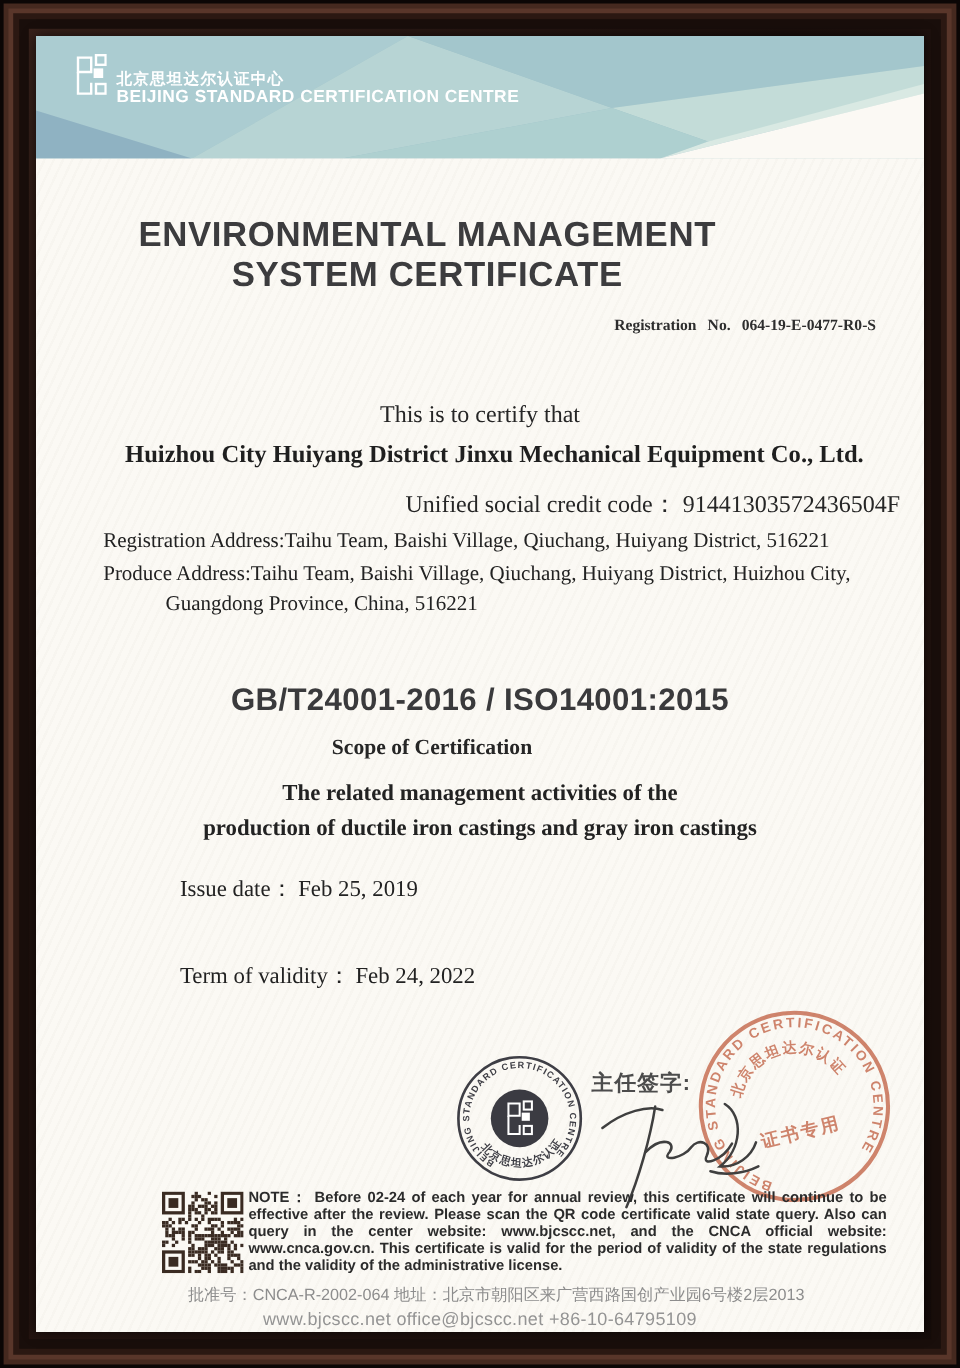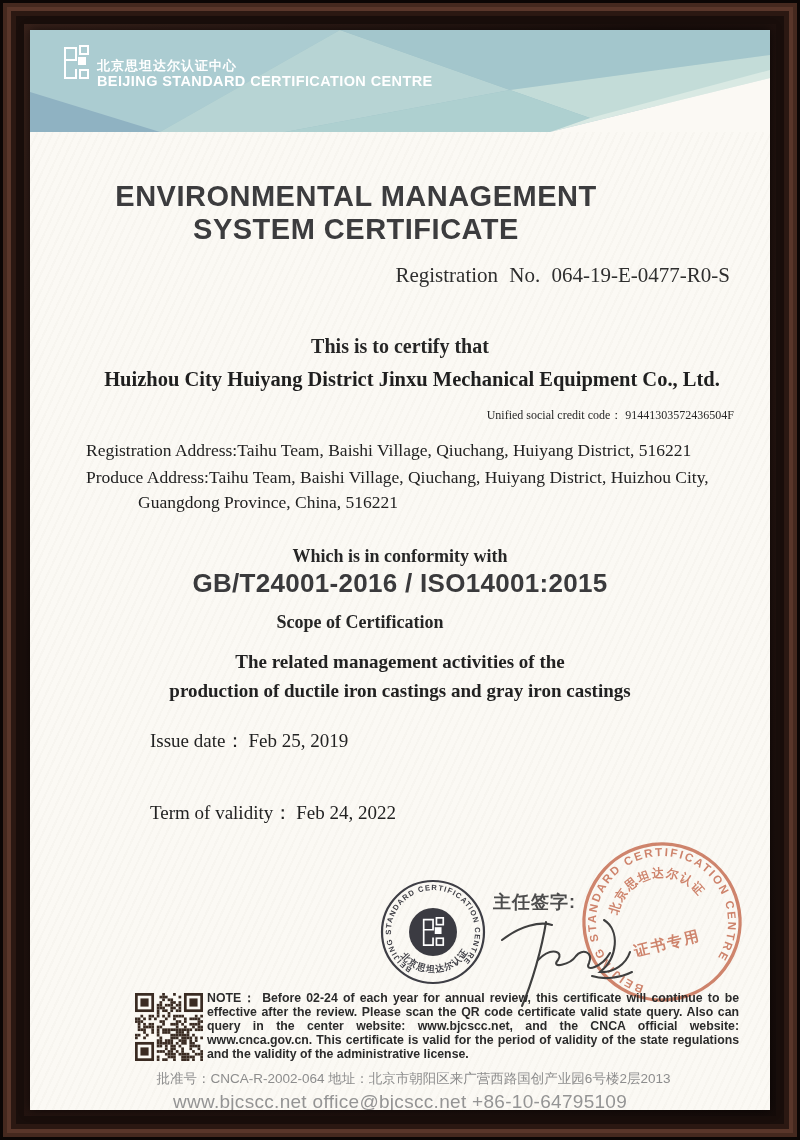--- a/index.html
+++ b/index.html
@@ -23,25 +23,25 @@
 
   
   .band { left:0; top:0; width:740px; height:102px; }
   .org-zh { left:67px; top:27px; color:#fff; font-family:"Liberation Sans",sans-serif; font-weight:bold; font-size:13px; letter-spacing:1px; }
   .org-en { left:67px; top:43px; color:#fff; font-family:"Liberation Sans",sans-serif; font-weight:bold; font-size:14.5px; letter-spacing:0.4px; }
 
   .title { left:0; top:150px; width:652px; text-align:center;
     font-family:"Liberation Sans",sans-serif; font-weight:bold; font-size:29px; line-height:33px;
     color:#3c3c3e; letter-spacing:0.5px; }
 
-  .regno { right:40px; top:233px; font-weight:normal; font-size:21px; color:#2e2e2e; word-spacing:6px; }
-
-  .certify { left:0; top:305px; width:740px; text-align:center; font-weight:bold; font-size:20px; color:#262626; }
+  .regno { right:40px; top:233px; font-weight:bold; font-size:13px; color:#2e2e2e; word-spacing:6px; }
+
+  .certify { left:0; top:305px; width:740px; text-align:center; font-weight:normal; font-size:20px; color:#262626; }
   .company { left:12px; top:338px; width:740px; text-align:center; font-weight:bold; font-size:20.5px; color:#1f1f1f; white-space:nowrap; }
-  .credit  { right:36px; top:377px; font-size:12px; color:#262626; }
+  .credit  { right:20px; top:377px; font-size:20px; color:#262626; }
 
   .addr { font-size:17.5px; color:#222; }
   .addr1 { left:56px; top:410px; }
   .addr2 { left:56px; top:437px; }
   .addr3 { left:108px; top:462px; }
 
   .conformity { left:0; top:516px; width:740px; text-align:center; font-weight:bold; font-size:18px; color:#262626; }
   .standard { left:0; top:538px; width:740px; text-align:center;
     font-family:"Liberation Sans",sans-serif; font-weight:bold; font-size:26px; color:#3a3a3c; letter-spacing:0.3px; }
   .scope-head { left:0; top:582px; width:660px; text-align:center; font-weight:bold; font-size:18px; color:#262626; }
@@ -57,21 +57,21 @@
   .red-seal { left:547px; top:807px; opacity:0.82; mix-blend-mode:multiply; }
   .signature { left:450px; top:858px; }
 
   .qr { left:105px; top:963px; }
 
   .note { left:177px; top:961px; width:532px;
     font-family:"Liberation Sans",sans-serif; font-weight:bold; font-size:12.3px; line-height:14px;
     color:#2b2b2b; text-align:justify; }
 
   .footer1 { left:0; top:1040px; width:740px; text-align:center; font-family:"Liberation Sans",sans-serif; font-size:13.5px; color:#8d8d8d;padding-left:27px; }
-  .footer2 { left:0; top:1061px; width:740px; text-align:center; font-family:"Liberation Sans",sans-serif; font-size:19px; color:#949494; letter-spacing:0.3px; }
+  .footer2 { left:0; top:1061px; width:740px; text-align:center; font-family:"Liberation Sans",sans-serif; font-size:15px; color:#949494; letter-spacing:0.3px; }
 </style>
 </head>
 <body>
 
 <div class="frame">
   <div class="paper">
 
     <svg class="abs band" viewBox="0 0 740 102" width="740" height="102">
       <rect width="740" height="102" fill="#9fc2c9"></rect>
       <polygon points="0,0 310,0 130,102 0,102" fill="#abccd1"></polygon>
@@ -105,21 +105,20 @@
     <div class="abs regno">Registration No. 064-19-E-0477-R0-S</div>
 
     <div class="abs certify">This is to certify that</div>
     <div class="abs company">Huizhou City Huiyang District Jinxu Mechanical Equipment Co., Ltd.</div>
     <div class="abs credit">Unified social credit code：  91441303572436504F</div>
 
     <div class="abs addr addr1">Registration Address:Taihu Team, Baishi Village, Qiuchang, Huiyang District, 516221</div>
     <div class="abs addr addr2">Produce Address:Taihu Team, Baishi Village, Qiuchang, Huiyang District, Huizhou City,</div>
     <div class="abs addr addr3">Guangdong Province, China, 516221</div>
 
-    <div class="abs conformity">Which is in conformity with</div>
     <div class="abs standard">GB/T24001-2016 / ISO14001:2015</div>
     <div class="abs scope-head">Scope of Certification</div>
     <div class="abs scope-body">
       <div>The related management activities of the</div>
       <div>production of ductile iron castings and gray iron castings</div>
     </div>
 
     <div class="abs dates">
       <div>
         <span class="lbl">Issue date：</span><span class="val">Feb 25, 2019</span>

